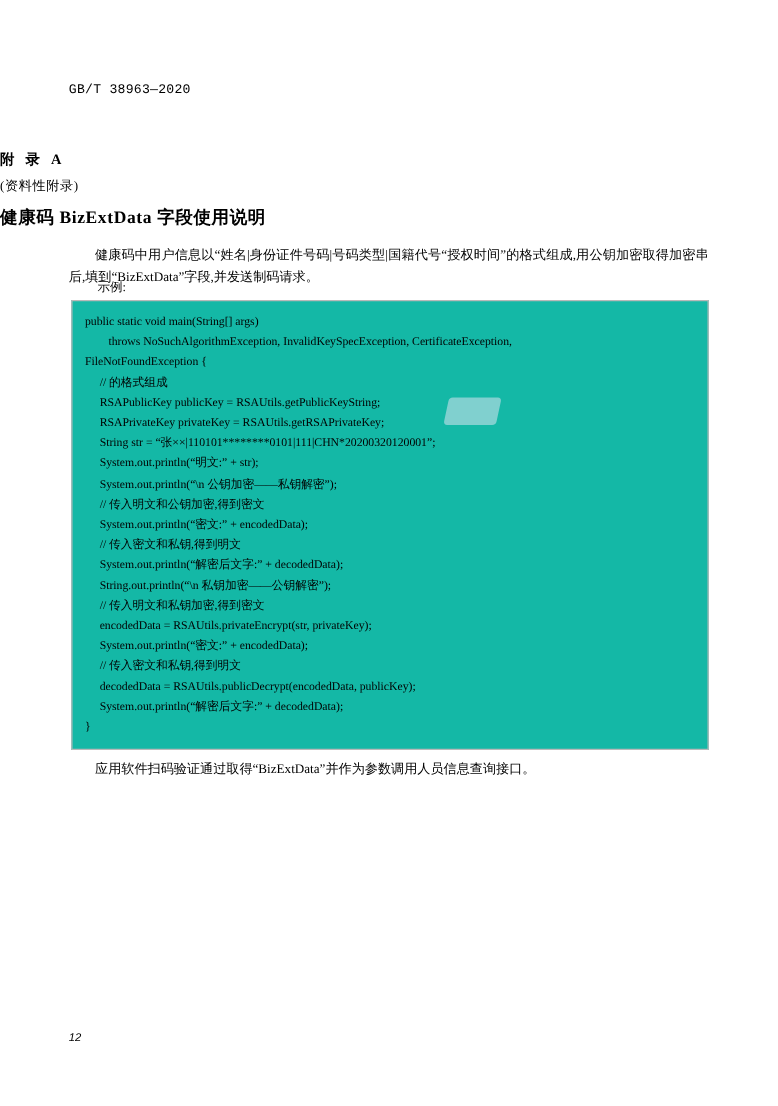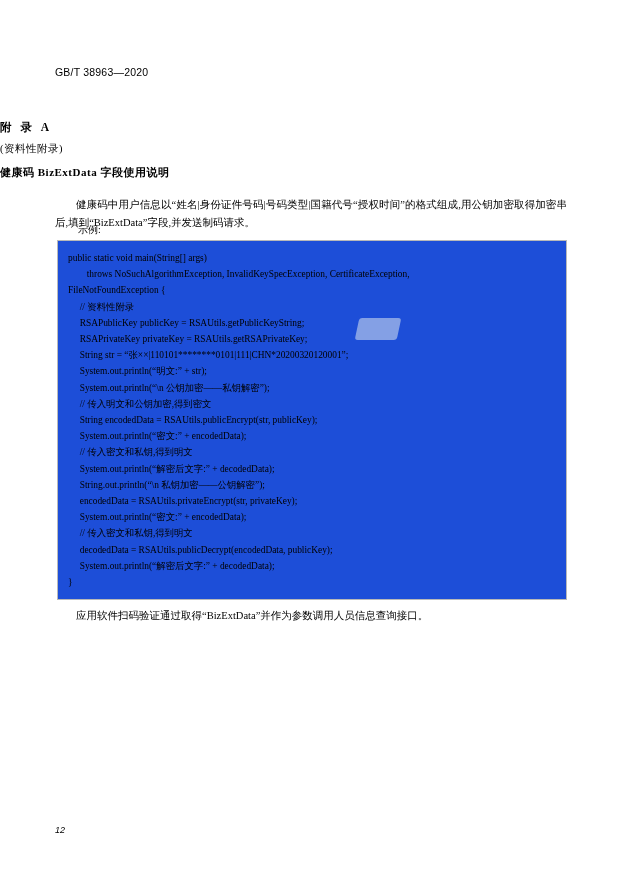--- a/index.html
+++ b/index.html
@@ -19,21 +19,21 @@
     position: absolute;
     left: 0;
     top: 0;
     width: 622px;
     height: 885px;
   }
   .std-no {
     position: absolute;
     left: 55px;
     top: 66px;
-    font-family: Liberation Sans, sans-serif;
+    font-family: Liberation Mono, monospace;
     font-size: 10.5px;
     letter-spacing: 0.2px;
     color: #000;
   }
   .annex-head {
     position: absolute;
     left: 0;
     top: 120px;
     width: 622px;
     text-align: left;
@@ -46,21 +46,21 @@
   }
   .annex-sub {
     font-family: "Liberation Serif", serif;
     font-size: 10.5px;
     margin-top: 7px;
     letter-spacing: 0.5px;
   }
   .annex-name {
     font-family: "Liberation Serif", serif;
     font-weight: bold;
-    font-size: 11px;
+    font-size: 14px;
     margin-top: 9px;
     letter-spacing: 0.5px;
   }
   .para {
     position: absolute;
     left: 55px;
     width: 512px;
     font-size: 10.5px;
     line-height: 18px;
     text-align: justify;
@@ -76,21 +76,21 @@
     top: 223px;
     font-size: 10px;
   }
   .code-box {
     position: absolute;
     left: 57px;
     top: 240px;
     width: 510px;
     height: 360px;
     border: 1px solid #b9b9b9;
-    background: #1d4ed8;
+    background: #14b8a6;
     box-sizing: border-box;
   }
   .code-inner {
     padding: 9px 10px 6px 10px;
   }
   .code-line {
     font-family: "Liberation Serif", serif;
     font-size: 9.4px;
     line-height: 16.2px;
     white-space: pre;
@@ -136,32 +136,32 @@
 
   <div class="para para-1">健康码中用户信息以“姓名|身份证件号码|号码类型|国籍代号“授权时间”的格式组成,用公钥加密取得加密串后,填到“BizExtData”字段,并发送制码请求。</div>
 
   <div class="label-example">示例:</div>
 
   <div class="code-box">
     <div class="code-inner">
       <div class="code-line">public static void main(String[] args)</div>
       <div class="code-line">        throws NoSuchAlgorithmException, InvalidKeySpecException, CertificateException,</div>
       <div class="code-line">FileNotFoundException {</div>
-      <div class="code-line">     // 资料性附录</div>
+      <div class="code-line">     // 的格式组成</div>
       <div class="code-line">     RSAPublicKey publicKey = RSAUtils.getPublicKeyString;</div>
       <div class="code-line">     RSAPrivateKey privateKey = RSAUtils.getRSAPrivateKey;</div>
       <div class="code-line">     String str = “张××|110101********0101|111|CHN*20200320120001”;</div>
       <div class="code-line">     System.out.println(“明文:” + str);</div>
       <div class="code-line">     System.out.println(“\n 公钥加密——私钥解密”);</div>
       <div class="code-line">     // 传入明文和公钥加密,得到密文</div>
-      <div class="code-line">     String encodedData = RSAUtils.publicEncrypt(str, publicKey);</div>
       <div class="code-line">     System.out.println(“密文:” + encodedData);</div>
       <div class="code-line">     // 传入密文和私钥,得到明文</div>
       <div class="code-line">     System.out.println(“解密后文字:” + decodedData);</div>
       <div class="code-line">     String.out.println(“\n 私钥加密——公钥解密”);</div>
+      <div class="code-line">     // 传入明文和私钥加密,得到密文</div>
       <div class="code-line">     encodedData = RSAUtils.privateEncrypt(str, privateKey);</div>
       <div class="code-line">     System.out.println(“密文:” + encodedData);</div>
       <div class="code-line">     // 传入密文和私钥,得到明文</div>
       <div class="code-line">     decodedData = RSAUtils.publicDecrypt(encodedData, publicKey);</div>
       <div class="code-line">     System.out.println(“解密后文字:” + decodedData);</div>
       <div class="code-line">}</div>
     </div>
   </div>
 
   <div class="watermark"></div>

